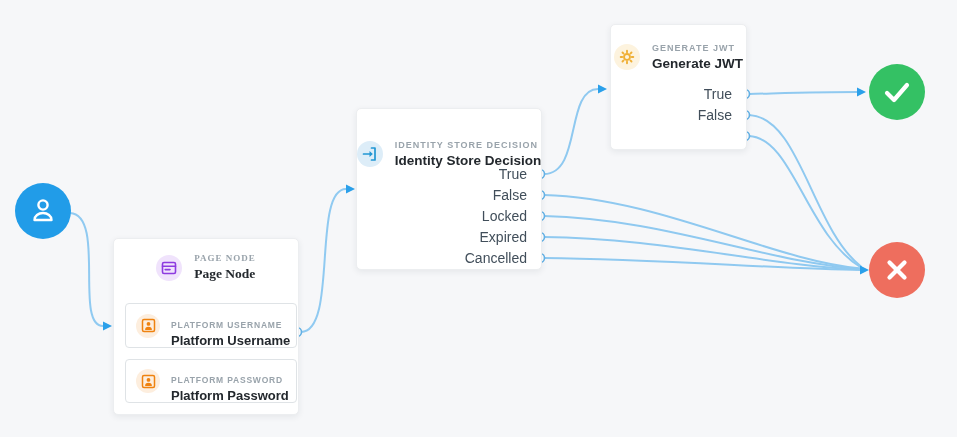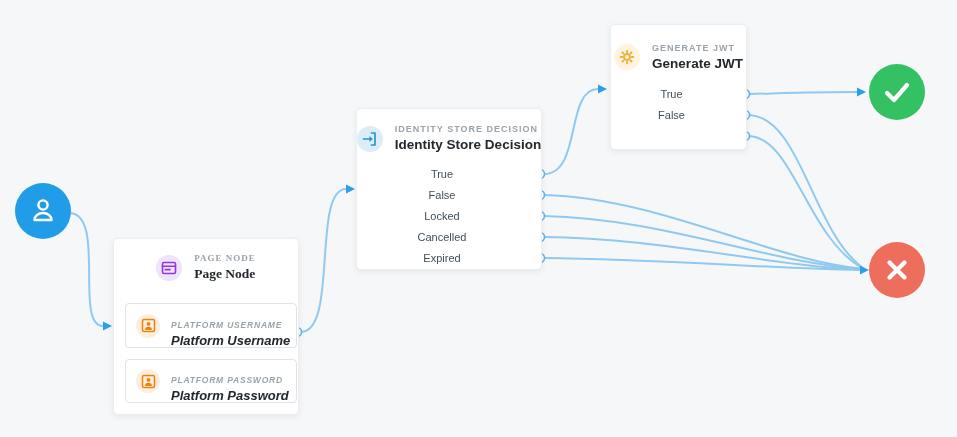--- a/index.html
+++ b/index.html
@@ -18,25 +18,25 @@
   .head-text{display:flex;flex-direction:column;}
   .type-label{font-size:9px;letter-spacing:1px;color:#99a3ab;font-weight:bold;
               white-space:nowrap;margin-bottom:3px;}
   .type-label.small{font-size:8.5px;letter-spacing:.8px;}
   .node-title{font-size:13.5px;font-weight:bold;color:#23282d;white-space:nowrap;}
   .node-title.small{font-size:13px;}
 
   
   .child-card{position:absolute;left:11px;width:160px;background:#fff;border:1px solid #dfe3e6;
               border-radius:4px;display:flex;align-items:center;gap:11px;padding-left:10px;}
-  .child-card .head-text{margin-top:16px;font-style:italic;}
+  .child-card .head-text{margin-top:16px;}
 
   
   .outcomes{position:absolute;left:0;right:14px;}
-  .outcome{height:21px;line-height:21px;text-align:center;font-size:11px;color:#414e5a;}
+  .outcome{height:21px;line-height:21px;text-align:right;font-size:14px;color:#414e5a;}
 
   
   .terminal{position:absolute;width:56px;height:56px;border-radius:50%;display:flex;
             align-items:center;justify-content:center;}
 </style>
 </head>
 <body>
 
 <div class="canvas">
 
@@ -127,41 +127,41 @@
         </svg>
       </span>
       <span class="head-text">
         <span class="type-label small">PLATFORM PASSWORD</span>
         <span class="node-title small">Platform Password</span>
       </span>
     </div>
   </div>
 
   <div class="node-card" style="left:356px;top:108px;width:184px;height:160px;">
-    <div class="node-header" style="top:15px;align-items:flex-end;">
+    <div class="node-header" style="top:31px;">
       <span class="icon-circle" style="background:#ddedf8;">
         <svg width="16" height="16" viewBox="-8 -8 16 16">
           <g stroke="#2196d3" stroke-width="1.7" fill="none" stroke-linecap="round" stroke-linejoin="round">
             <path d="M 1.5 -6 H 5 V 6 H 1.5"></path>
             <line x1="-6.5" y1="0" x2="0.5" y2="0"></line>
           </g>
           <path d="M -0.5 -3 L 2.8 0 L -0.5 3 z" fill="#2196d3"></path>
         </svg>
       </span>
       <span class="head-text">
         <span class="type-label">IDENTITY STORE DECISION</span>
         <span class="node-title">Identity Store Decision</span>
       </span>
     </div>
     <div class="outcomes" style="top:55px;">
       <div class="outcome">True</div>
       <div class="outcome">False</div>
       <div class="outcome">Locked</div>
+      <div class="outcome">Expired</div>
       <div class="outcome">Cancelled</div>
-      <div class="outcome">Expired</div>
     </div>
   </div>
 
   <div class="node-card" style="left:610px;top:24px;width:135px;height:124px;">
     <div class="node-header" style="top:18px;">
       <span class="icon-circle" style="background:#fdf3de;">
         <svg width="16" height="16" viewBox="-8 -8 16 16">
           <g stroke="#efaf35" stroke-width="1.9" fill="none" stroke-linecap="round">
             <circle cx="0" cy="0" r="3"></circle>
             <line x1="0" y1="-4.8" x2="0" y2="-6.3"></line>

